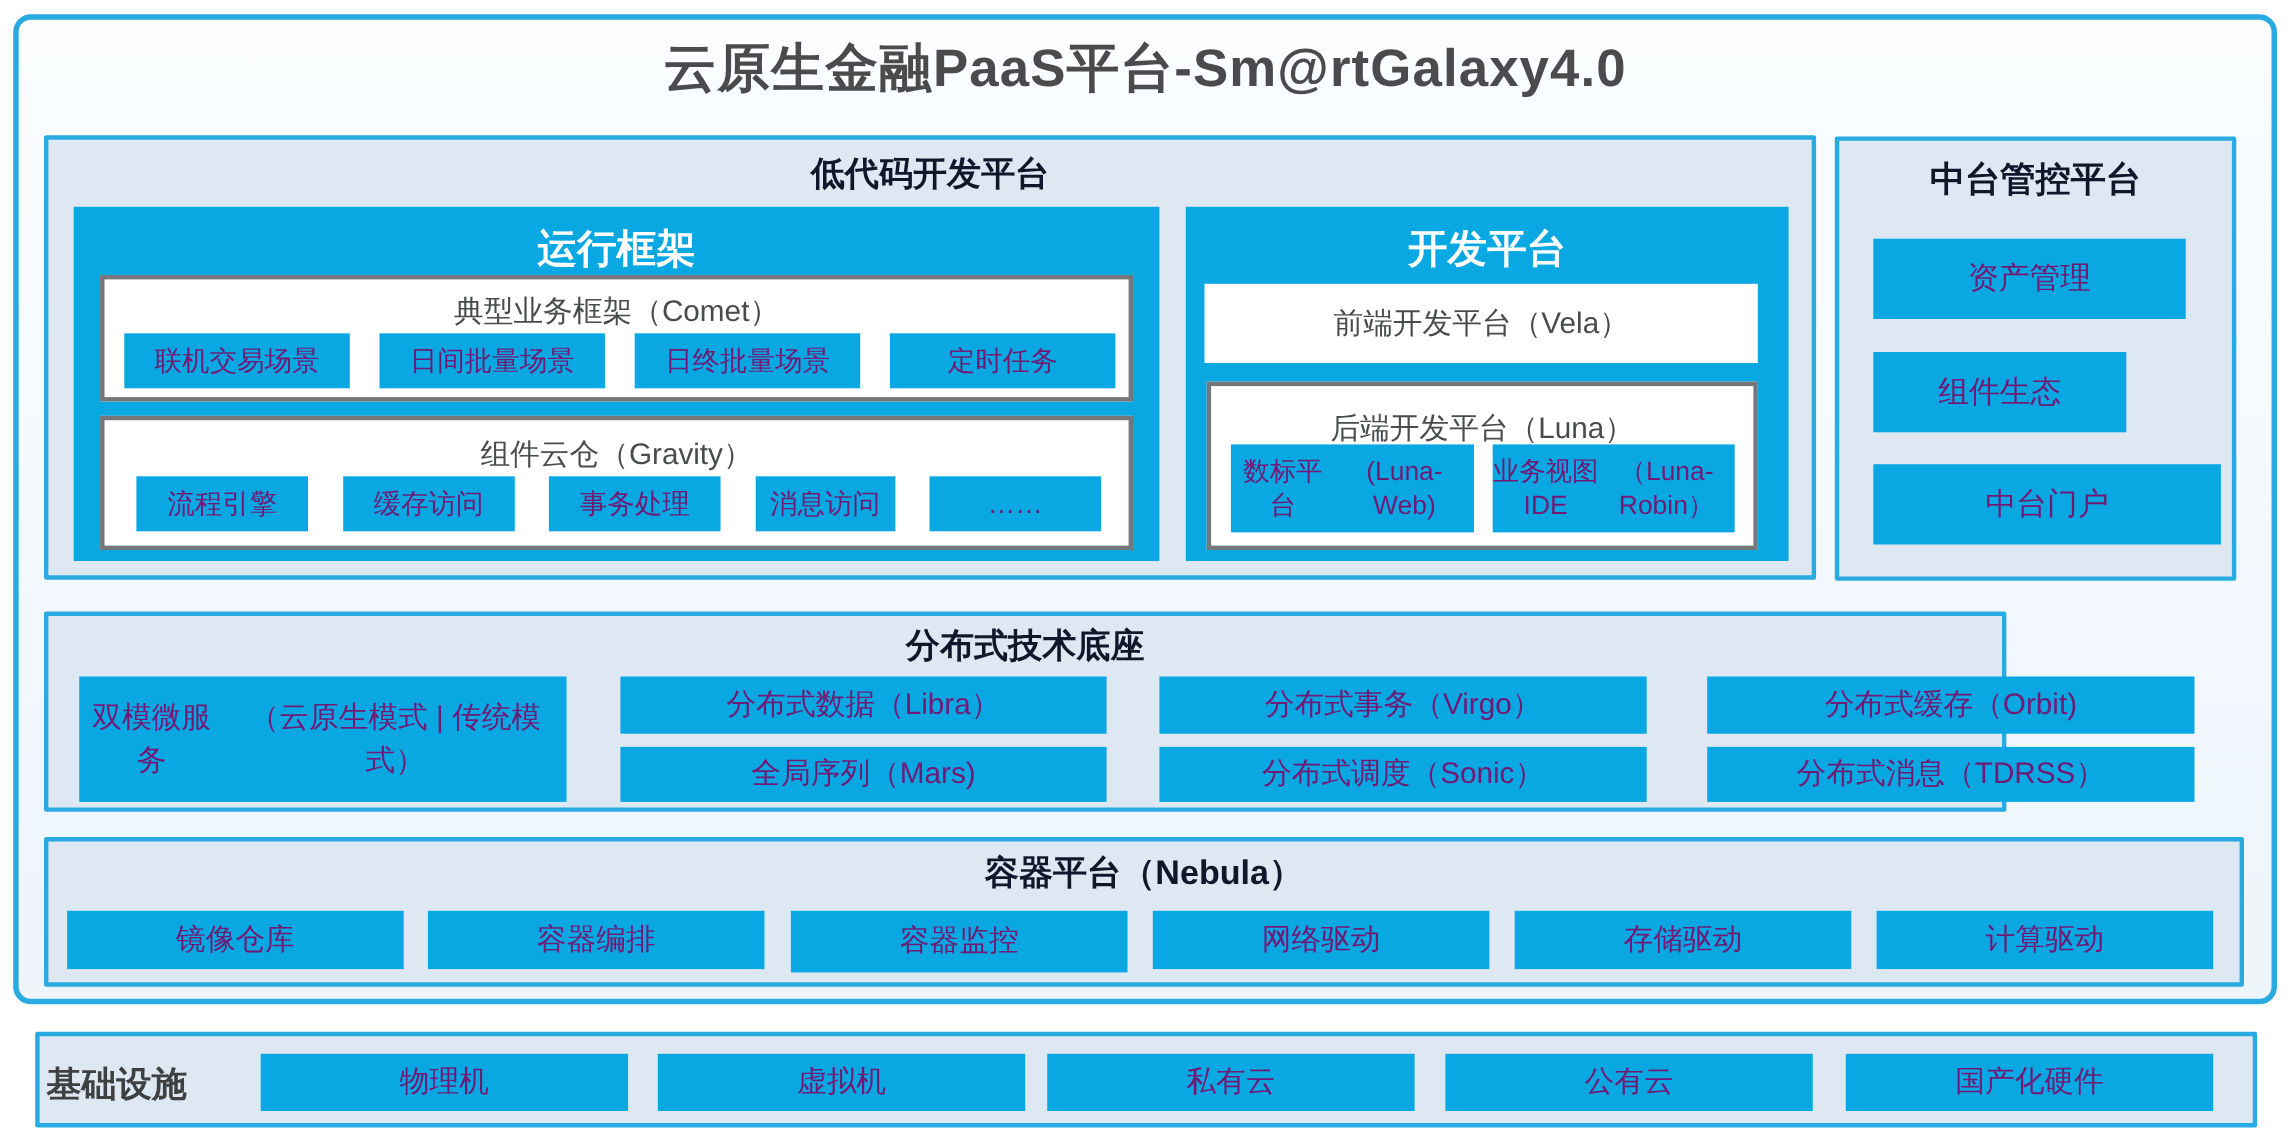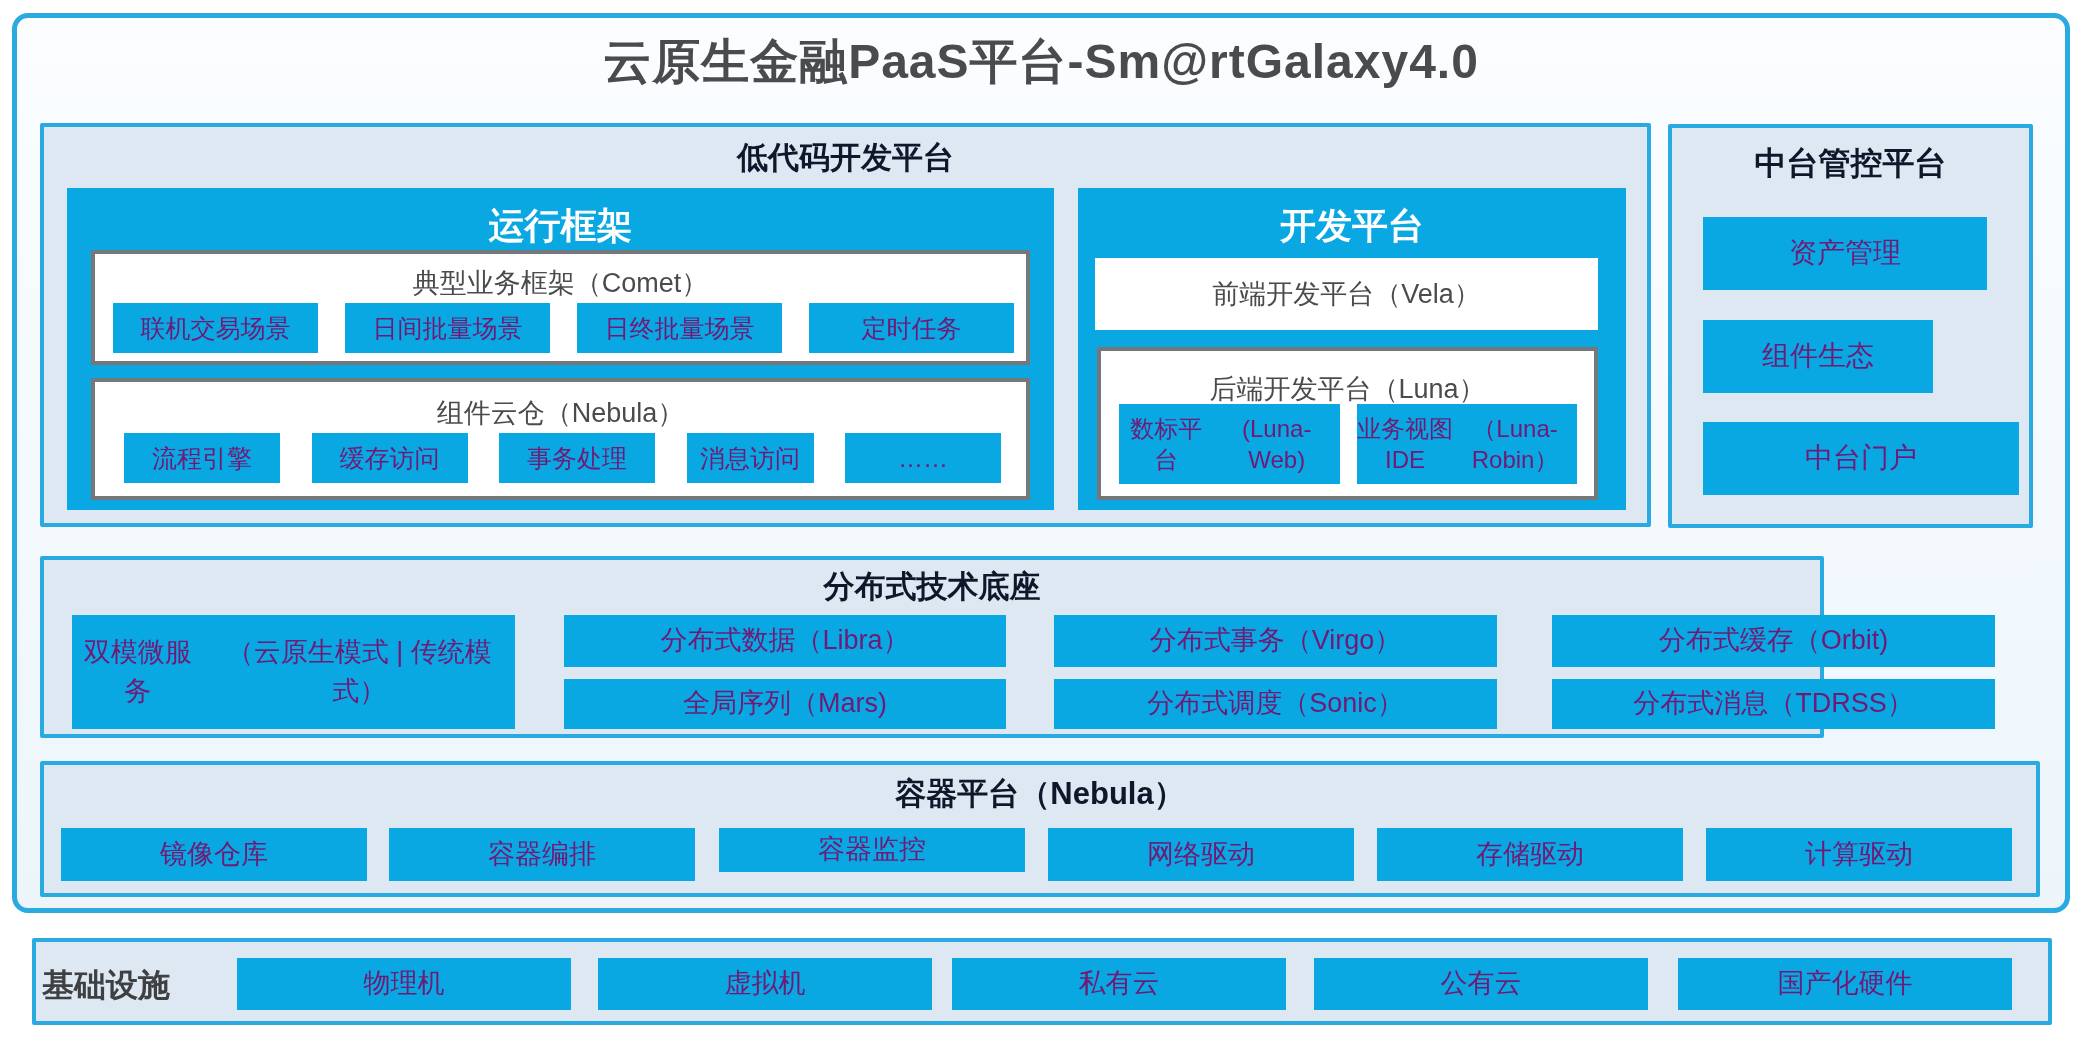--- a/index.html
+++ b/index.html
@@ -70,21 +70,21 @@
       <div class="whitebox-label" style="top:11px;">典型业务框架（Comet）</div>
       <div class="btn-row" style="left:18px;right:12px;top:49px;height:50px;">
         <div class="btn" style="width:205px;">联机交易场景</div>
         <div class="btn" style="width:205px;">日间批量场景</div>
         <div class="btn" style="width:205px;">日终批量场景</div>
         <div class="btn" style="width:205px;">定时任务</div>
       </div>
     </div>
 
     <div class="whitebox graybordered" style="left:24px;top:190px;width:939px;height:122px;">
-      <div class="whitebox-label" style="top:13px;">组件云仓（Nebula）</div>
+      <div class="whitebox-label" style="top:13px;">组件云仓（Gravity）</div>
       <div class="btn-row" style="left:29px;right:25px;top:51px;height:50px;">
         <div class="btn" style="width:156px;">流程引擎</div>
         <div class="btn" style="width:156px;">缓存访问</div>
         <div class="btn" style="width:156px;">事务处理</div>
         <div class="btn" style="width:127px;">消息访问</div>
         <div class="btn" style="width:156px;">……</div>
       </div>
     </div>
   </div>
 
@@ -129,21 +129,21 @@
   <div class="btn abs" style="left:1508px;top:55px;width:443px;height:52px;font-size:27px;">分布式缓存（Orbit)</div>
   <div class="btn abs" style="left:520px;top:119px;width:442px;height:50px;font-size:27px;">全局序列（Mars)</div>
   <div class="btn abs" style="left:1010px;top:119px;width:443px;height:50px;font-size:27px;">分布式调度（Sonic）</div>
   <div class="btn abs" style="left:1508px;top:119px;width:443px;height:50px;font-size:27px;">分布式消息（TDRSS）</div>
 </div>
 
 <div class="panel" style="left:40px;top:761px;width:2000px;height:136px;">
   <div class="panel-title" style="top:8px;">容器平台（Nebula）</div>
   <div class="btn abs" style="left:17px;top:63px;width:306px;height:53px;font-size:27px;">镜像仓库</div>
   <div class="btn abs" style="left:345px;top:63px;width:306px;height:53px;font-size:27px;">容器编排</div>
-  <div class="btn abs" style="left:675px;top:63px;width:306px;height:44px;font-size:27px;">容器监控</div>
+  <div class="btn abs" style="left:675px;top:63px;width:306px;height:56px;font-size:27px;">容器监控</div>
   <div class="btn abs" style="left:1004px;top:63px;width:306px;height:53px;font-size:27px;">网络驱动</div>
   <div class="btn abs" style="left:1333px;top:63px;width:306px;height:53px;font-size:27px;">存储驱动</div>
   <div class="btn abs" style="left:1662px;top:63px;width:306px;height:53px;font-size:27px;">计算驱动</div>
 </div>
 
 <div class="panel" style="left:32px;top:938px;width:2020px;height:87px;">
   <div class="infra-label" style="left:6px;top:22px;">基础设施</div>
   <div class="btn abs" style="left:201px;top:16px;width:334px;height:52px;font-size:27px;">物理机</div>
   <div class="btn abs" style="left:562px;top:16px;width:334px;height:52px;font-size:27px;">虚拟机</div>
   <div class="btn abs" style="left:916px;top:16px;width:334px;height:52px;font-size:27px;">私有云</div>

